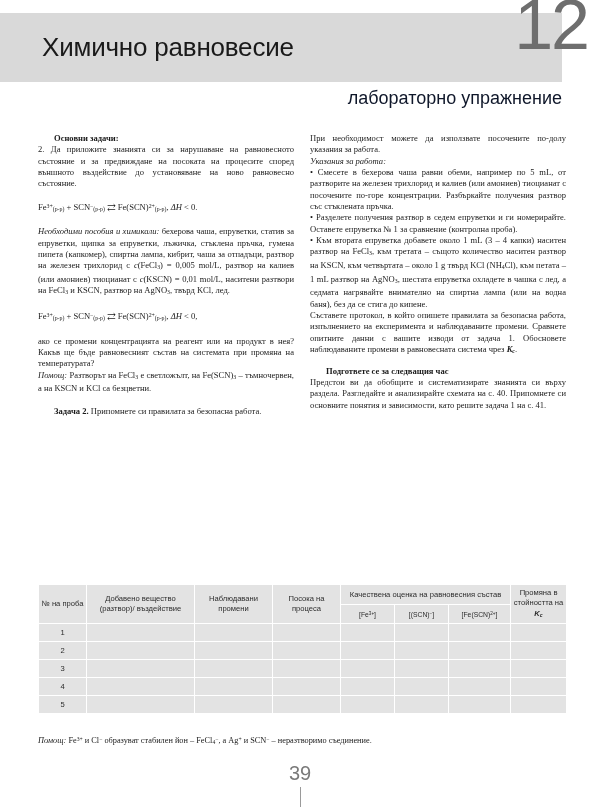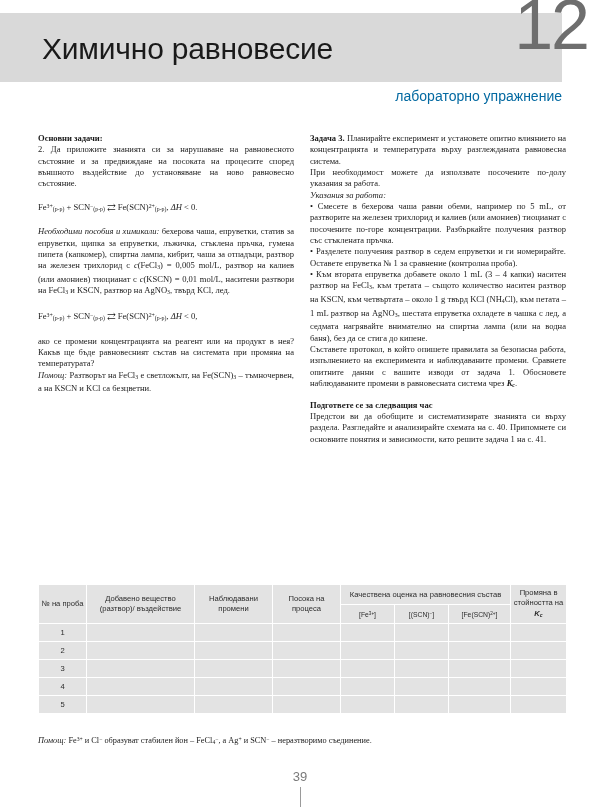--- a/index.html
+++ b/index.html
@@ -23,21 +23,21 @@
     top: 13px;
     width: 562px;
     height: 69px;
     background: #d9d9d9;
   }
   .chapter-title {
     position: absolute;
     left: 42px;
     top: 32px;
     font-family: "Liberation Sans", "DejaVu Sans", sans-serif;
-    font-size: 30px;
+    font-size: 26px;
     font-weight: 400;
     letter-spacing: -0.2px;
     color: #1a1a1a;
     white-space: nowrap;
   }
   .chapter-number {
     position: absolute;
     right: 12px;
     top: -10px;
     font-family: "Liberation Sans", "DejaVu Sans", sans-serif;
@@ -45,22 +45,22 @@
     font-weight: 300;
     color: #6e6e6e;
     letter-spacing: -2px;
     line-height: 1;
   }
   .subtitle {
     position: absolute;
     right: 38px;
     top: 88px;
     font-family: "Liberation Sans", "DejaVu Sans", sans-serif;
-    font-size: 14px;
-    color: #0369a1;
+    font-size: 18px;
+    color: #0f172a;
     white-space: nowrap;
   }
 
   
   .columns {
     position: absolute;
     left: 38px;
     top: 133px;
     width: 528px;
     display: flex;
@@ -71,21 +71,21 @@
   }
   .col p {
     margin: 0;
     font-size: 8.55px;
     line-height: 11.35px;
     text-align: justify;
     text-justify: inter-word;
     hyphens: auto;
   }
   .col p.nojust { text-align: left; }
-  .bold-lead { font-weight: bold; }
+  .bold-lead { font-weight: bold; margin-left: 16px; }
   .ital { font-style: italic; }
   .spacer-m { height: 8px; }
   .spacer-l { height: 11px; }
 
   .equation {
     margin: 0;
     font-size: 9.2px;
     line-height: 13px;
     text-align: left;
     white-space: nowrap;
@@ -155,21 +155,21 @@
   
   .footer {
     position: absolute;
     left: 0;
     bottom: 0;
     width: 600px;
     text-align: center;
   }
   .page-number {
     font-family: "Liberation Sans", "DejaVu Sans", sans-serif;
-    font-size: 13px;
+    font-size: 20px;
     color: #7a7a7a;
     line-height: 1;
   }
   .footer-rule {
     width: 1px;
     height: 20px;
     background: #9a9a9a;
     margin: 4px auto 0 auto;
   }
 </style>
@@ -225,28 +225,28 @@
 
     <p>
       <span class="ital">Помощ:</span>
       <span>Разтворът на
       FeCl<sub>3</sub> е светложълт, на Fe(SCN)<sub>3</sub> – тъмночервен, а на KSCN и
       KCl са безцветни.</span>
     </p>
 
     <div class="spacer-l"></div>
 
+    <p class="nojust">
+      <span class="bold-lead">Задача 2.</span>
+      <span>Припомнете си правилата за безопасна работа.</span>
+    </p>
   </div>
 
   <div class="col">
 
-    <p>
-      <span class="bold-lead">Задача 3.</span>
-      <span>Планирайте експеримент и установете опитно влиянието на концентрацията и температурата върху разглежданата равновесна система.</span>
-    </p>
 
     <p>При необходимост можете да използвате посочените по-долу указания за работа.</p>
 
     <p class="nojust">
       <span class="ital">Указания за работа:</span>
     </p>
 
     <p>
       • Смесете в бехерова чаша равни обеми, например по 5 mL, от разтворите на железен
       трихлорид и калиев (или амониев) тиоцианат с посочените по-горе концентрации.

